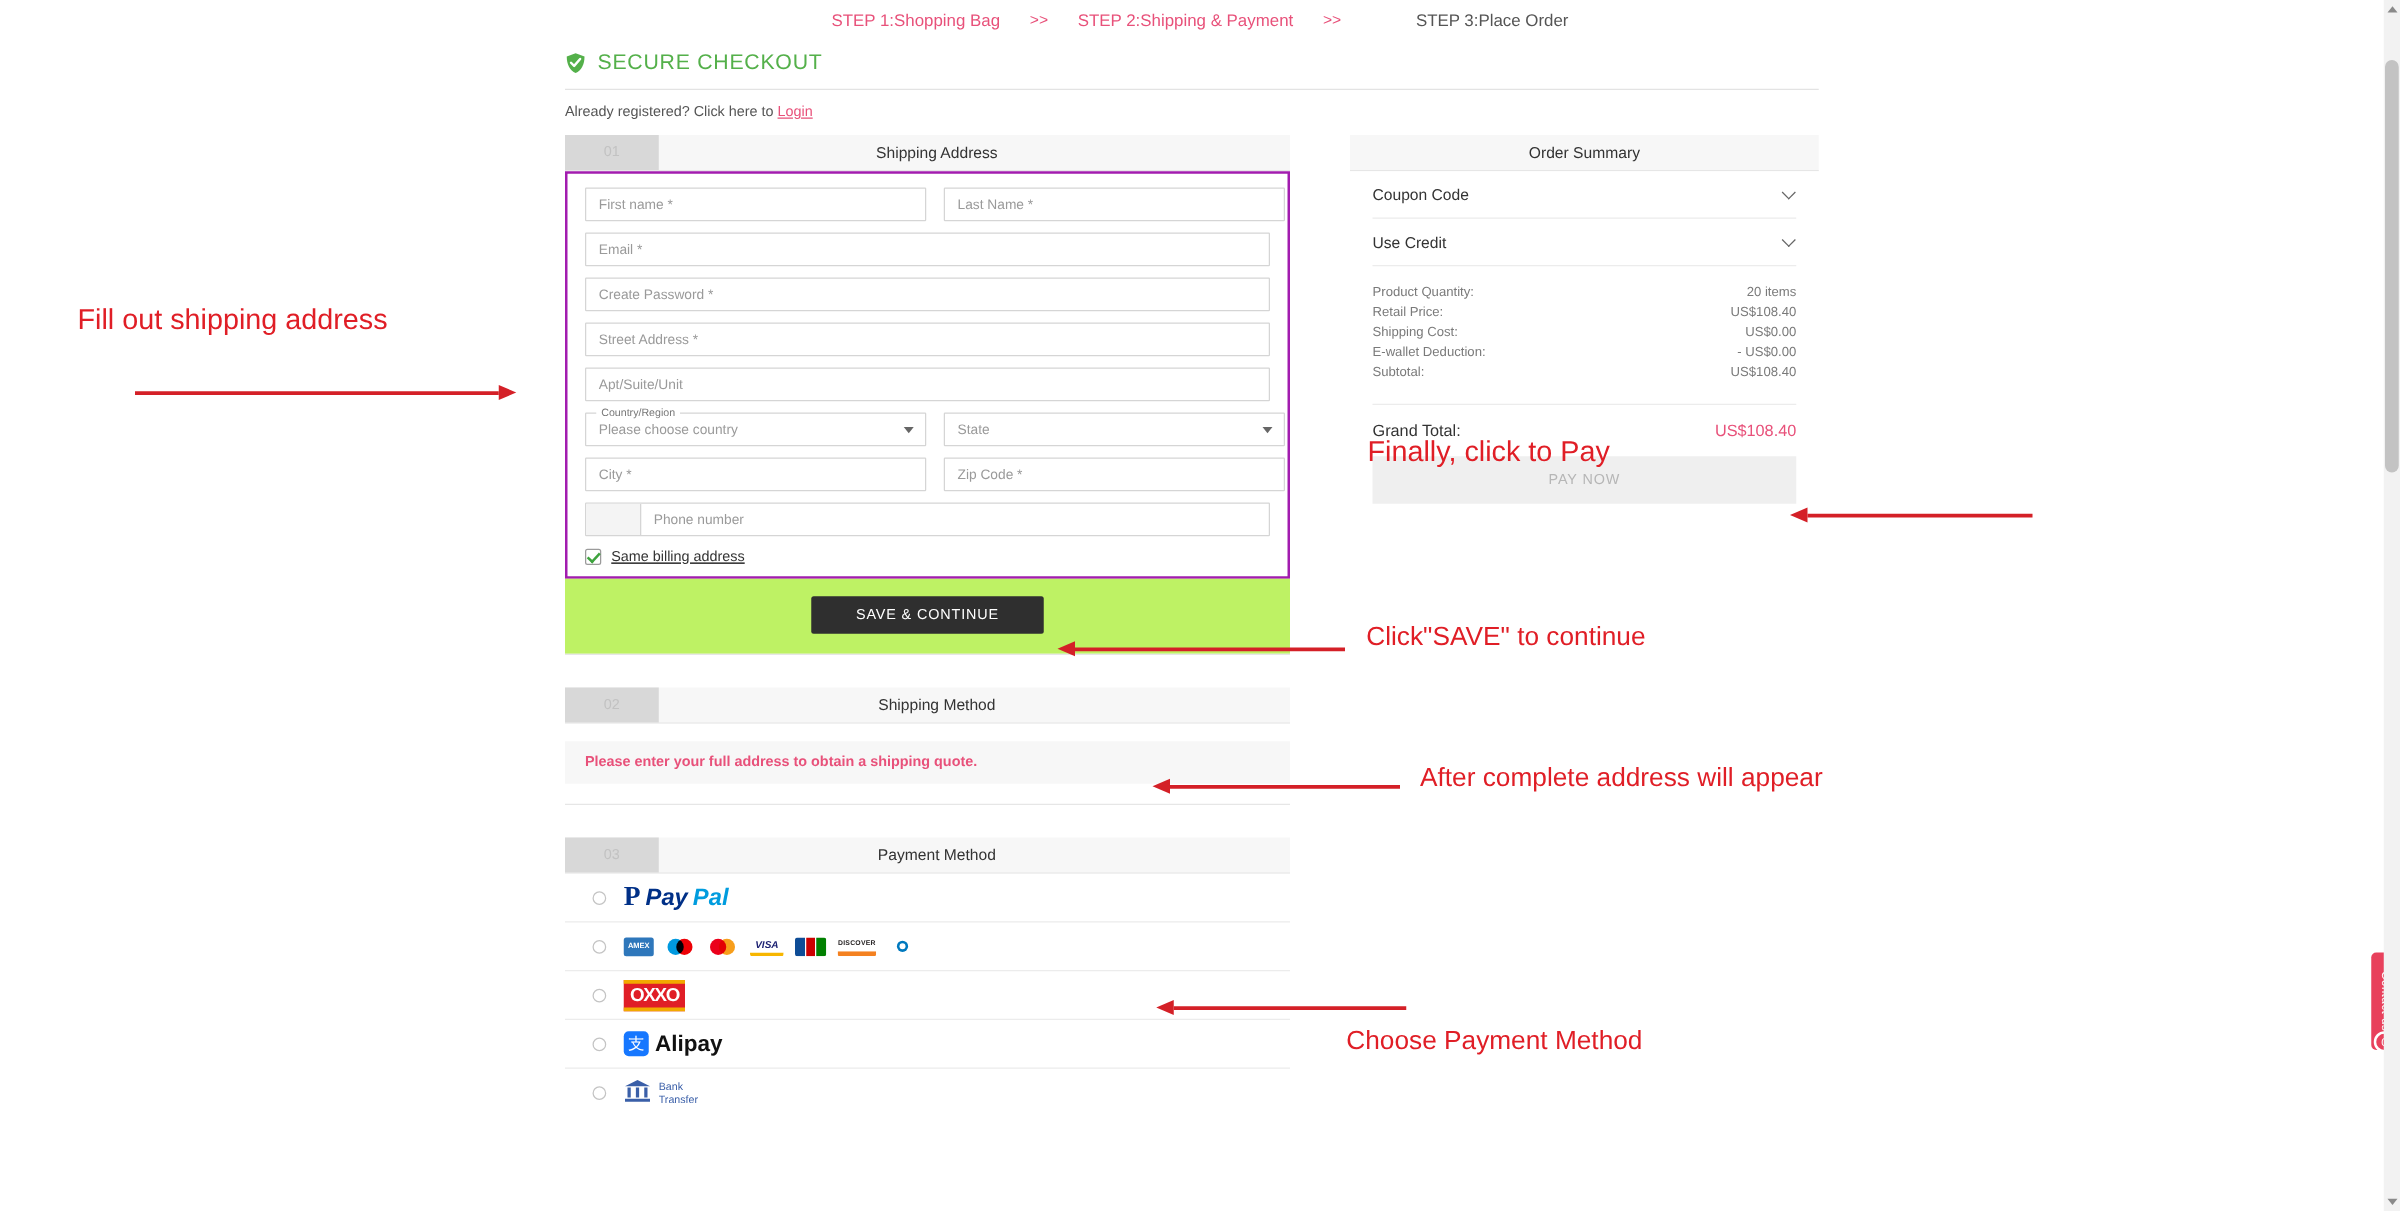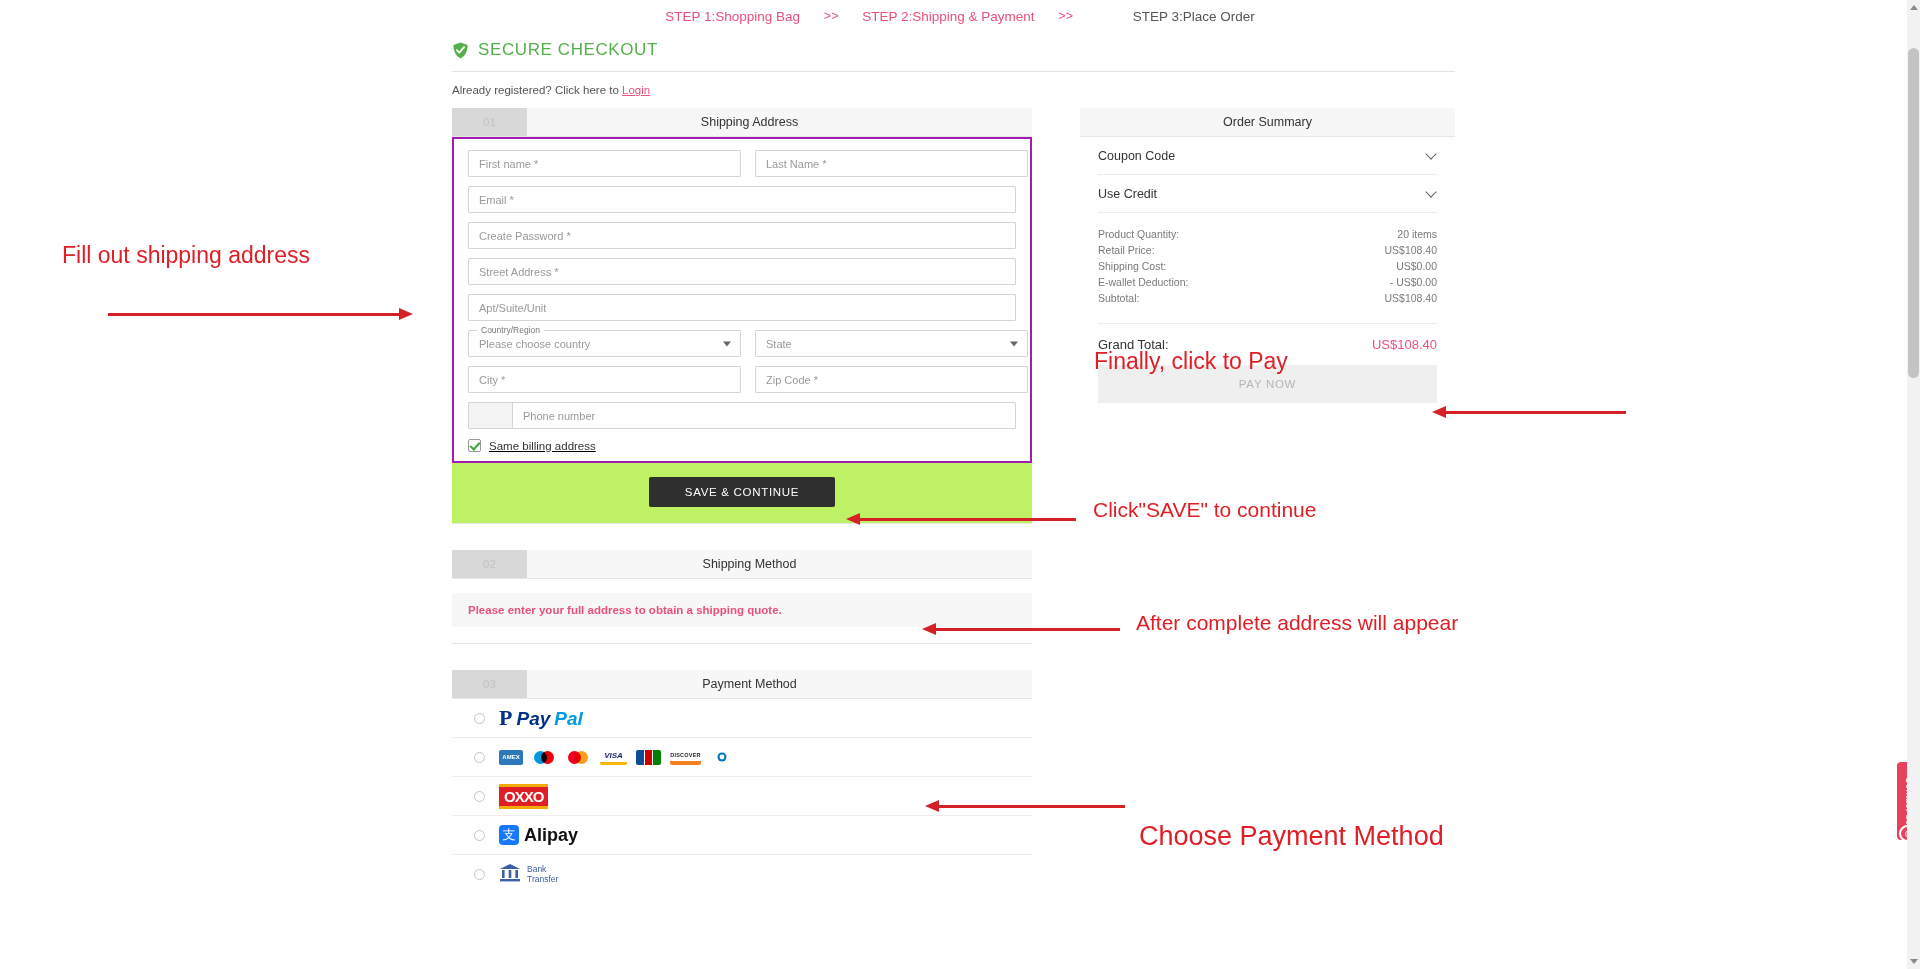--- a/index.html
+++ b/index.html
@@ -474,21 +474,21 @@
   <div class="shaft" style="left:14px; width:216px;"></div>
   <div class="head" style="left:0;"></div>
 </div>
 
 <div class="anno" style="left:1136px; top:611px; font-size:21px;">After complete address will appear</div>
 <div class="arrow left" style="left:922px; top:628px; width:198px;">
   <div class="shaft" style="left:14px; width:184px;"></div>
   <div class="head" style="left:0;"></div>
 </div>
 
-<div class="anno" style="left:1139px; top:821px; font-size:27px;">Choose Payment Method</div>
+<div class="anno" style="left:1077px; top:821px; font-size:21px;">Choose Payment Method</div>
 <div class="arrow left" style="left:925px; top:805px; width:200px;">
   <div class="shaft" style="left:14px; width:186px;"></div>
   <div class="head" style="left:0;"></div>
 </div>
 
 <div class="contact-tab">
   <span>Contact us</span>
 </div>
 <div class="contact-badge">0</div>
 

